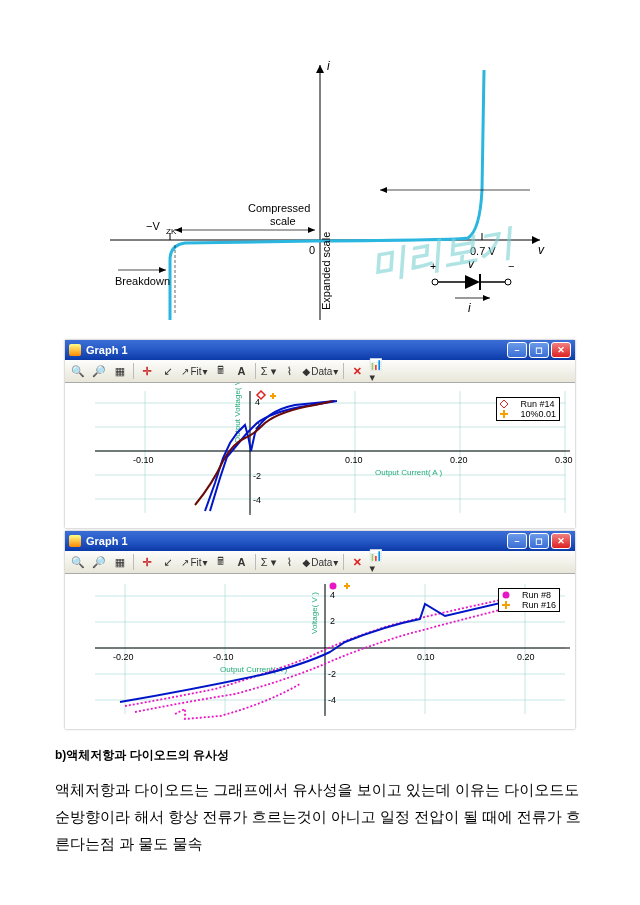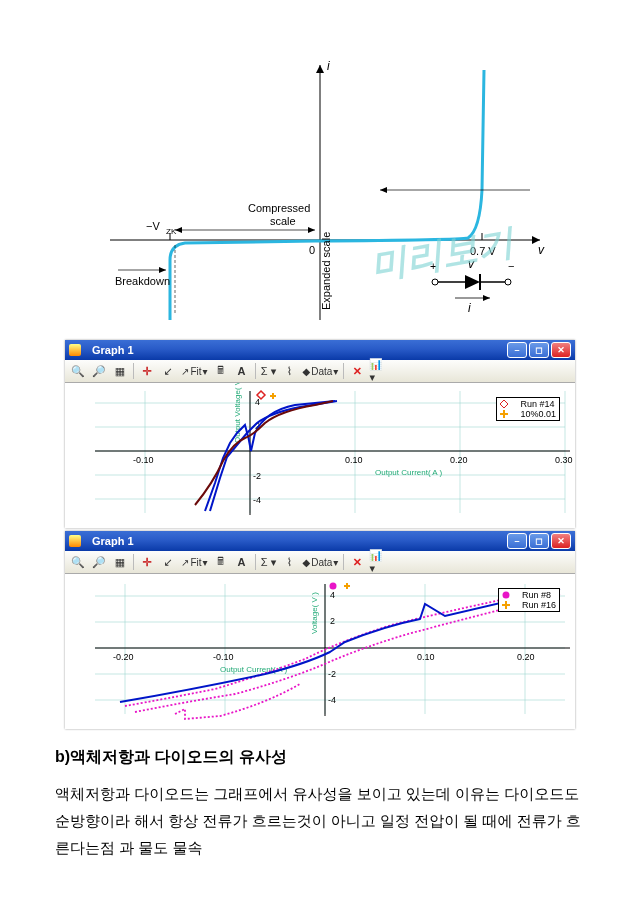--- a/index.html
+++ b/index.html
@@ -39,21 +39,21 @@
     background: linear-gradient(to bottom, #3a6ed5, #295bc8 45%, #0a3aa8);
     height: 20px;
     display: flex;
     align-items: center;
     padding: 0 4px;
     color: #fff;
     font-size: 11px;
     font-weight: bold;
     justify-content: space-between;
   }
-  .titlebar-left { display: flex; align-items: flex-start; gap: 11px; }
+  .titlebar-left { display: flex; align-items: flex-start; gap: 5px; }
   .app-icon {
     width: 12px; height: 12px;
     background: linear-gradient(to bottom, #ff8, #f80);
     border-radius: 2px;
   }
   .winbtns { display: flex; gap: 2px; }
   .winbtn {
     width: 18px; height: 14px;
     background: linear-gradient(to bottom, #6a9ae8, #3a6ed5);
     border: 1px solid #fff;
@@ -95,21 +95,21 @@
     position: absolute;
     right: 15px;
     top: 14px;
     border: 1px solid #000;
     background: #fff;
     font-size: 9px;
     padding: 1px 3px;
   }
   .legend1 .row { display: flex; align-items: center; gap: 12px; }
   .sym { width: 8px; height: 8px; display: inline-block; }
-  .heading { font-weight: bold; font-size: 16px; margin: 18px 0 12px; }
+  .heading { font-weight: bold; font-size: 12px; margin: 18px 0 12px; }
   .body-text { font-size: 15px; line-height: 1.8; }
   svg text { font-family: Arial, sans-serif; }
 </style>
 </head>
 <body>
 
 <div class="diagram-box">
   <div class="watermark">미리보기</div>
   <svg width="460" height="280" viewBox="0 0 460 280">
 

